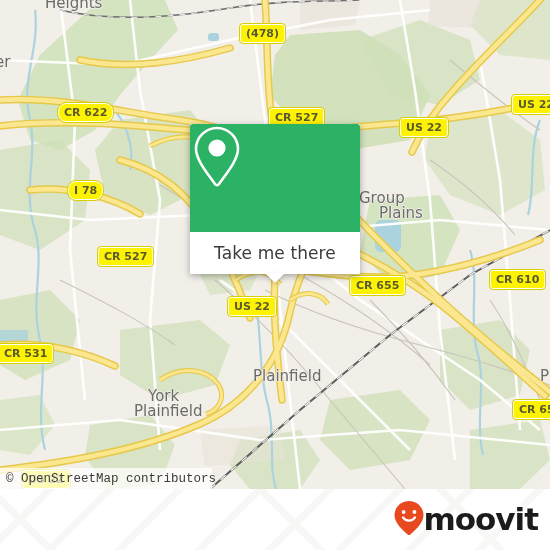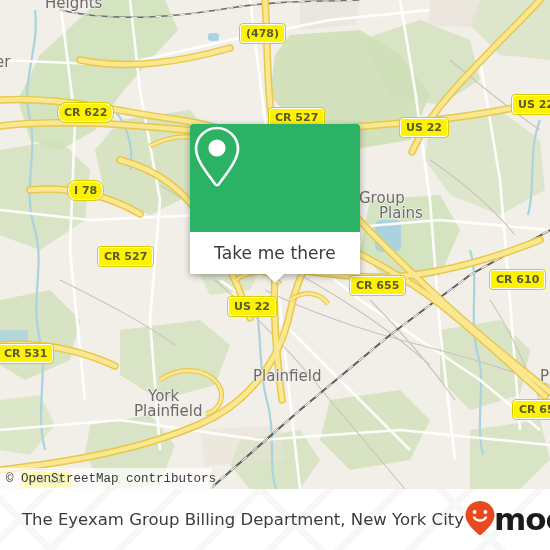--- a/index.html
+++ b/index.html
@@ -314,21 +314,20 @@
         <path d="M260 70 L340 -10"></path>
           <path d="M330 70 L410 -10"></path>
         <path d="M400 70 L480 -10"></path>
           <path d="M470 70 L550 -10"></path>
         <path d="M-20 -10 L60 70"></path>
           <path d="M250 -10 L330 70"></path>
         <path d="M430 -10 L510 70"></path>
       </g>
     </svg>
     <div class="footer-inner">
-      <span class="footer-title">The Eyexam Group Billing Department, New York City</span>
       <span class="brand">
         <span>
           <svg width="32" height="36" viewBox="0 0 32 36">
             <path d="M16 1 C8 1 1.5 7.4 1.5 15.2 C1.5 23.4 11 31 14.6 34.4 C15.4 35.2 16.6 35.2 17.4 34.4 C21 31 30.5 23.4 30.5 15.2 C30.5 7.4 24 1 16 1 Z" fill="#e8491f"></path>
             <circle cx="10.6" cy="12" r="1.9" fill="#ffffff"></circle>
             <circle cx="21.4" cy="12" r="1.9" fill="#ffffff"></circle>
             <path d="M10 17.4 C12.6 21.6 19.4 21.6 22 17.4" stroke="#ffffff" stroke-width="2.2" fill="none" stroke-linecap="round"></path>
           </svg>
         </span>
         <span class="brand-word">moovit</span>

